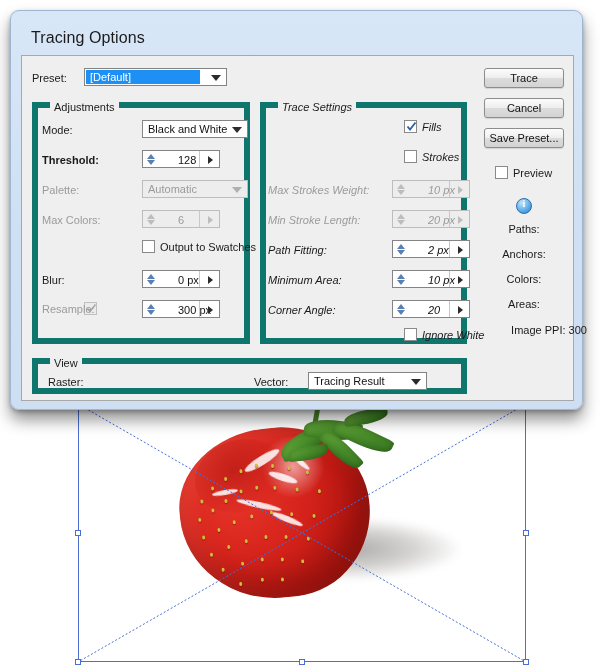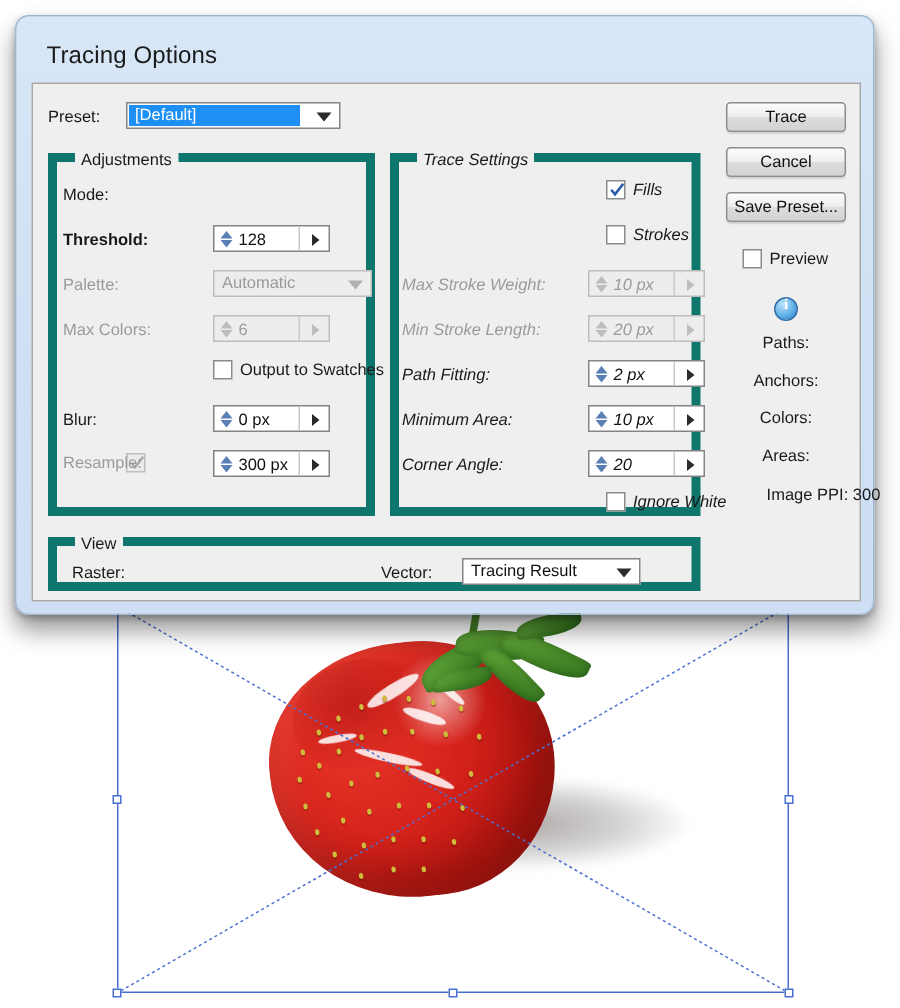--- a/index.html
+++ b/index.html
@@ -101,21 +101,21 @@
   }
   .combo.dis{background:#ededed;border-color:#bdbdbd;}
   .combo.dis .txt{color:#9b9b9b;}
   .combo.dis .arrow{border-top-color:#b0b0b0;}
   .combo.sel .txt{color:#fff;}
   .combo.sel .hl{position:absolute;left:1px;top:1px;right:26px;bottom:1px;background:#1e90f5;}
 
   .spin{
     position:absolute;height:18px;background:#fff;border:1px solid #848484;box-sizing:border-box;
   }
-  .spin .val{position:absolute;left:16px;top:3px;font-size:11px;color:#111;}
+  .spin .val{position:absolute;left:35px;top:3px;font-size:11px;color:#111;}
   .spin .stepper{position:absolute;left:2px;top:2px;width:13px;height:13px;}
   .spin .stepper i{position:absolute;left:2px;width:0;height:0;border-left:4px solid transparent;border-right:4px solid transparent;}
   .spin .stepper i.up{top:1px;border-bottom:5px solid #5a7fb5;}
   .spin .stepper i.dn{bottom:1px;border-top:5px solid #5a7fb5;}
   .spin .div{position:absolute;right:19px;top:0;bottom:0;width:1px;background:#c8c8c8;}
   .spin .more{position:absolute;right:6px;top:5px;width:0;height:0;border-top:4px solid transparent;border-bottom:4px solid transparent;border-left:5px solid #2b2b2b;}
   .spin.dis{background:#ededed;border-color:#bdbdbd;}
   .spin.dis .val{color:#9b9b9b;}
   .spin.dis .stepper i.up{border-bottom-color:#bdbdbd;}
   .spin.dis .stepper i.dn{border-top-color:#bdbdbd;}
@@ -241,20 +241,24 @@
       <div class="combo sel" style="left:62px;top:12px;width:143px;">
         <div class="hl"></div>
         <div class="txt">[Default]</div>
         <div class="arrow"></div>
       </div>
 
       <div class="group" style="left:10px;top:46px;width:218px;height:242px;">
         <div class="gtitle">Adjustments</div>
 
         <div class="lbl" style="left:4px;top:16px;width:94px;">Mode:</div>
+        <div class="combo" style="left:104px;top:12px;width:106px;">
+          <div class="txt">Black and White</div>
+          <div class="arrow"></div>
+        </div>
 
         <div class="lbl bold" style="left:4px;top:46px;width:94px;">Threshold:</div>
         <div class="spin" style="left:104px;top:42px;width:78px;">
           <div class="stepper">
               <i class="up"></i>
               <i class="dn"></i>
             </div>
           <div class="val">128</div>
           <div class="div"></div>
           <div class="more"></div>
@@ -314,21 +318,21 @@
         <div class="chk" style="left:138px;top:12px;">
           <svg width="11" height="11" viewBox="0 0 11 11">
             <path d="M1.5 5.5 L4 8.5 L9.5 1.5" stroke="#2d5fa8" stroke-width="1.8" fill="none"></path>
           </svg>
         </div>
         <div class="chk-lbl" style="left:156px;top:13px;">Fills</div>
 
         <div class="chk" style="left:138px;top:42px;"></div>
         <div class="chk-lbl" style="left:156px;top:43px;">Strokes</div>
 
-        <div class="lbl dis" style="left:2px;top:76px;width:118px;">Max Stroke Weight:</div>
+        <div class="lbl dis" style="left:2px;top:76px;width:118px;">Max Strokes Weight:</div>
         <div class="spin dis" style="left:126px;top:72px;width:78px;">
           <div class="stepper">
               <i class="up"></i>
               <i class="dn"></i>
             </div>
           <div class="val">10 px</div>
           <div class="div"></div>
           <div class="more"></div>
         </div>
 

